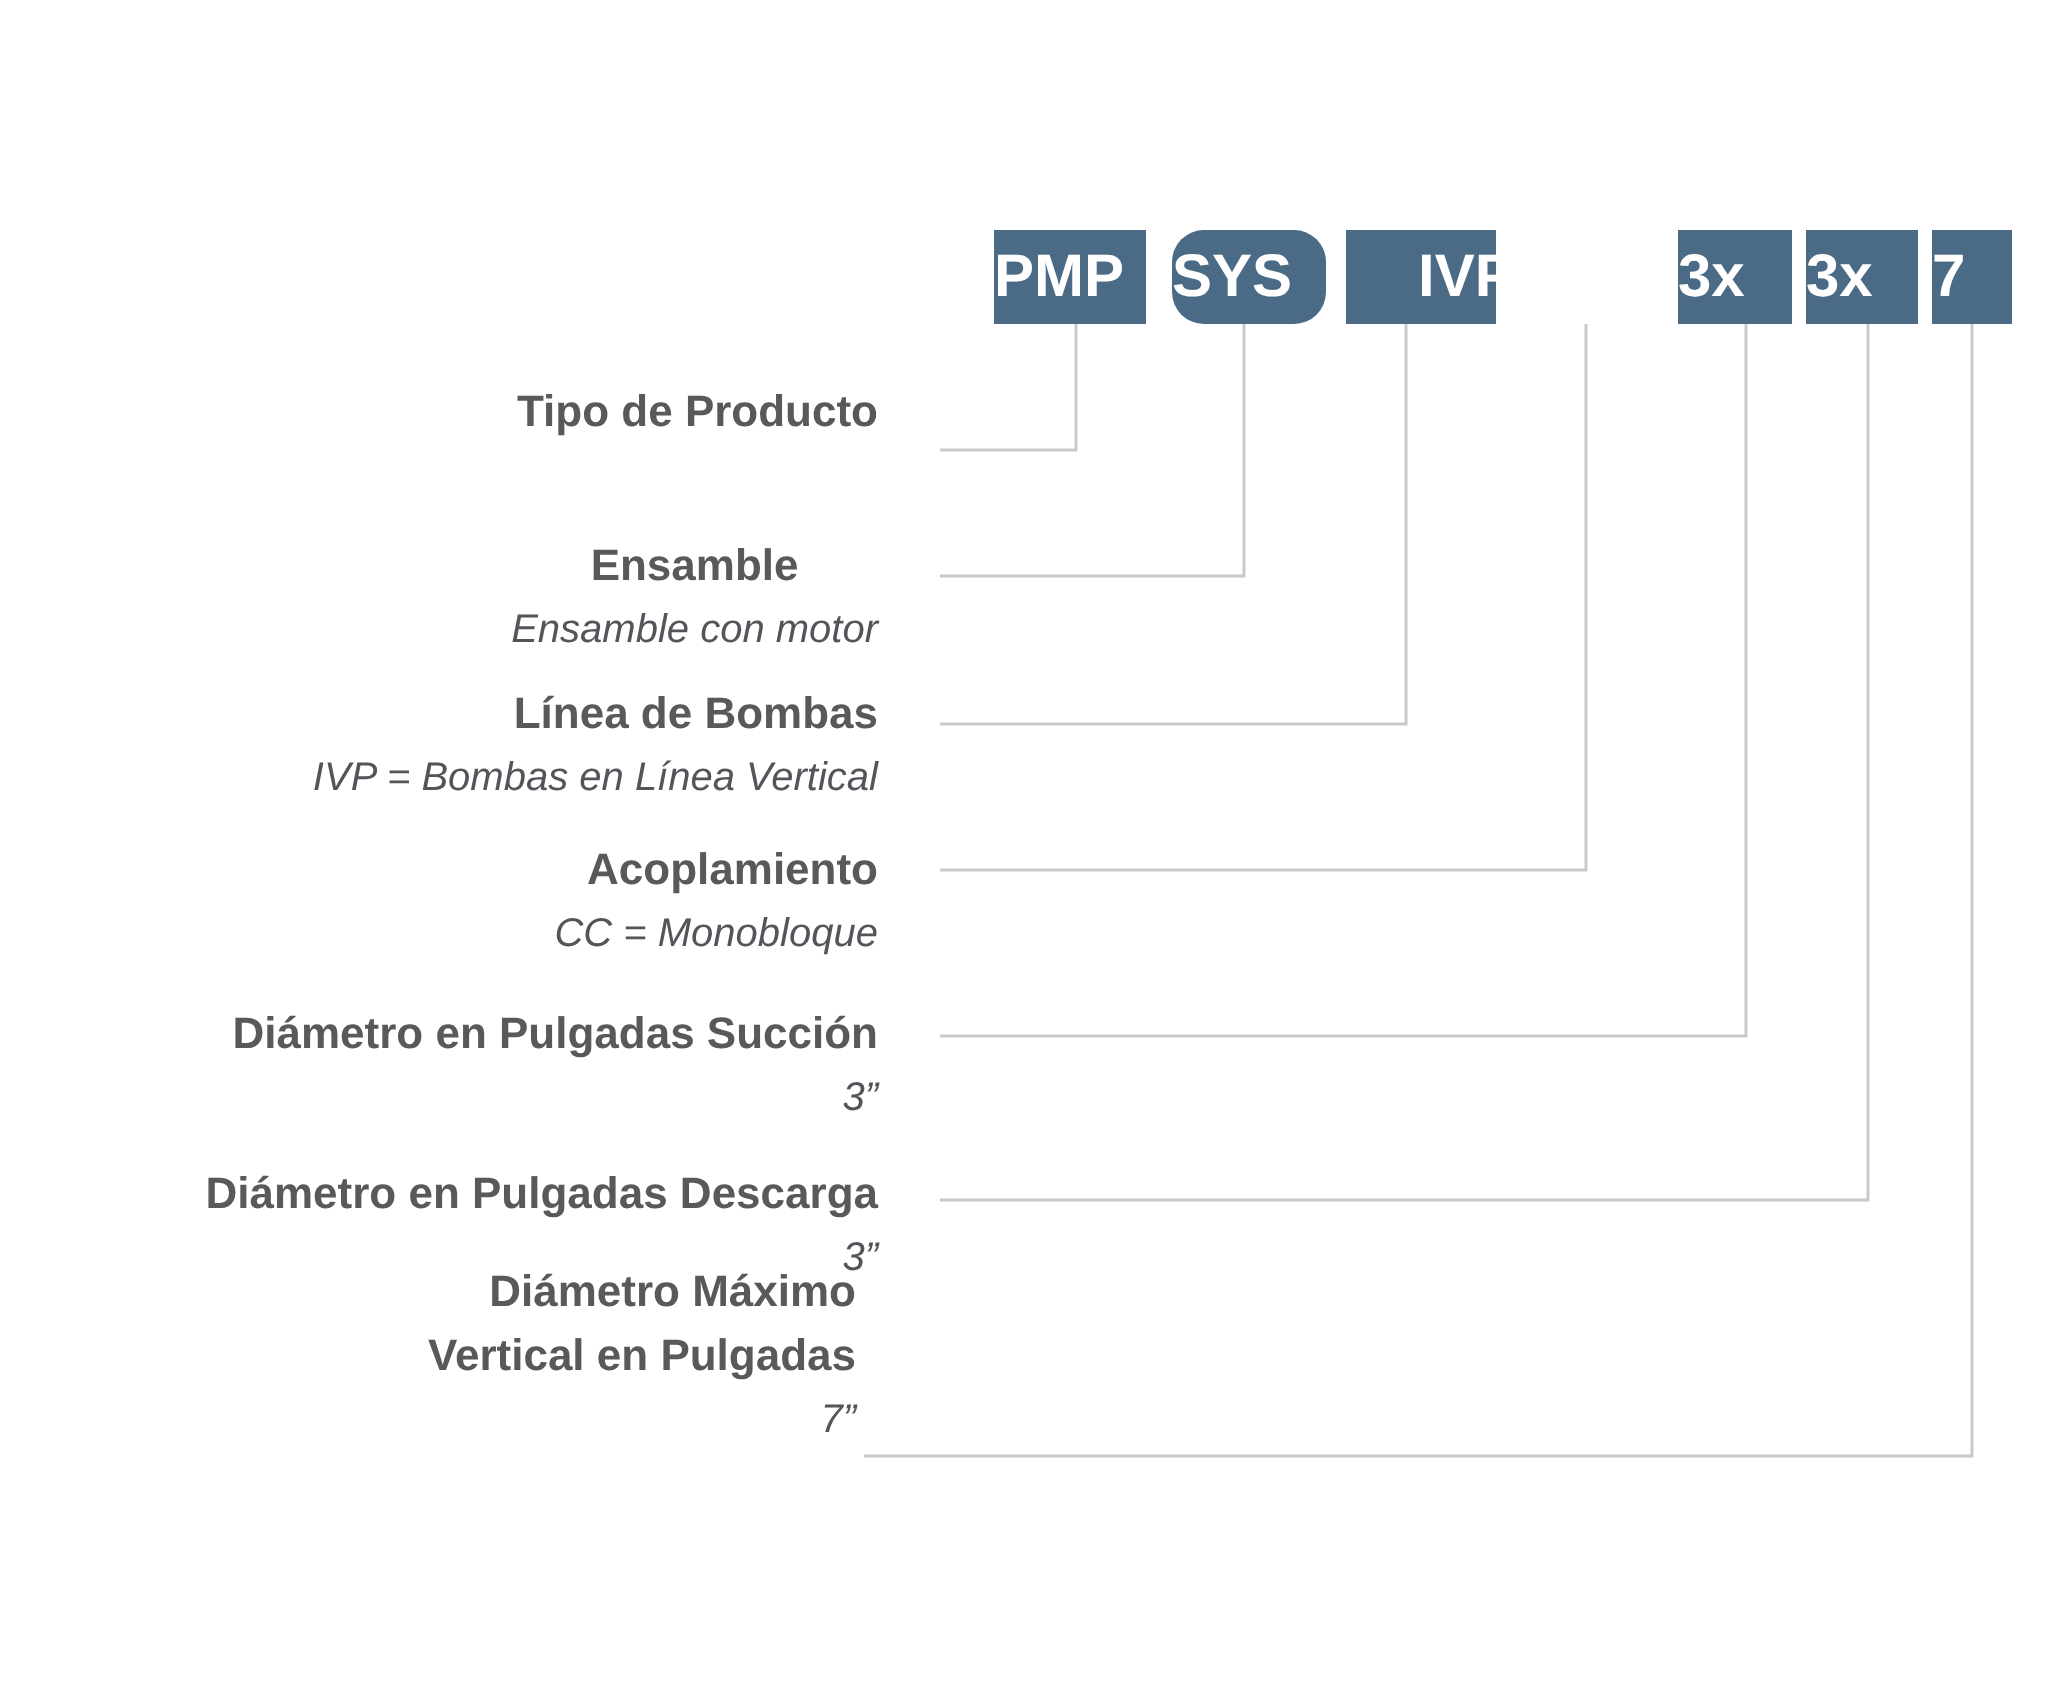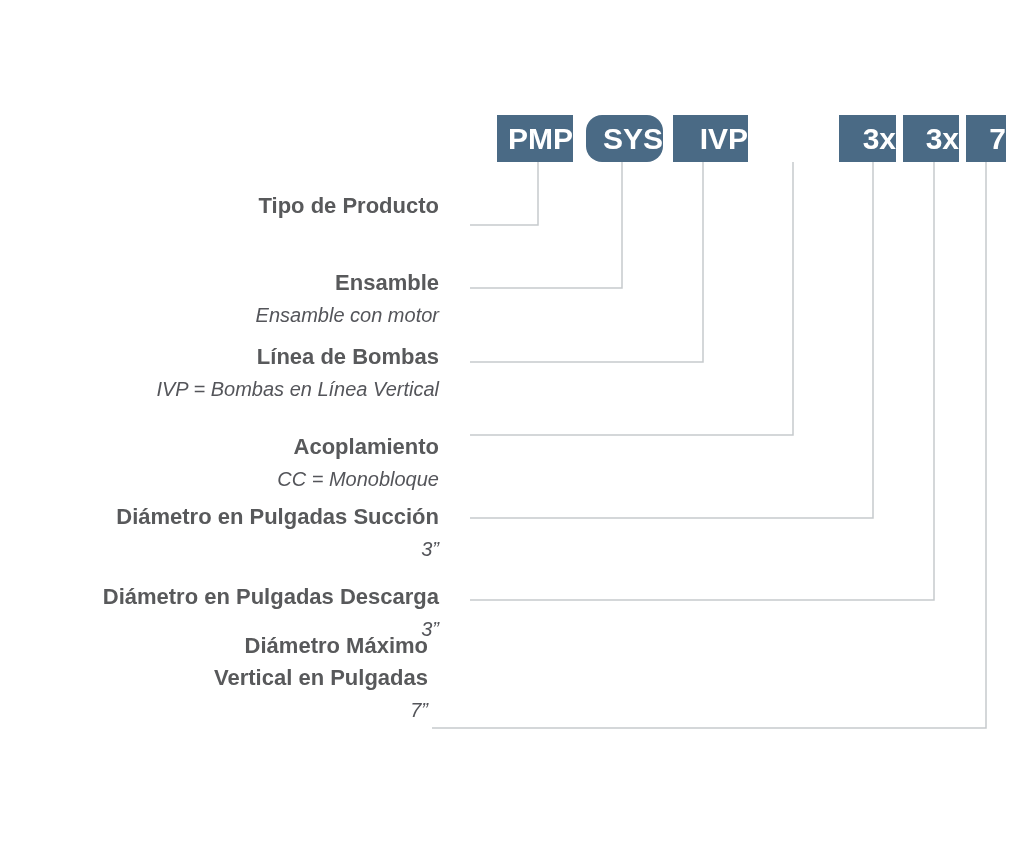--- a/index.html
+++ b/index.html
@@ -27,21 +27,21 @@
   .code-box {
     position: absolute;
     top: 115px;
     height: 47px;
     background: #4a6a85;
     color: #ffffff;
     font-size: 30px;
     font-weight: 700;
     display: flex;
     align-items: center;
-    justify-content: flex-end;
+    justify-content: flex-start;
     box-sizing: border-box;
   }
   #connectors {
     position: absolute;
     left: 0;
     top: 0;
     width: 1024px;
     height: 853px;
     pointer-events: none;
   }
@@ -87,48 +87,48 @@
     <polyline points="470,600 934,600 934,162"></polyline>
     <polyline points="432,728 986,728 986,162"></polyline>
   </svg>
 
   <div class="code-box" style="left:497px; width:76px;">
     <span>PMP</span>
   </div>
   <div class="code-box" style="left:586px; width:77px;border-radius:16px;">
     <span>SYS</span>
   </div>
-  <div class="code-box" style="left:673px; width:75px;">
+  <div class="code-box" style="left:673px; width:75px;padding-left:36px;">
     <span>IVP</span>
   </div>
   <div class="code-box" style="left:839px; width:57px;">
     <span>3x</span>
   </div>
   <div class="code-box" style="left:903px; width:56px;">
     <span>3x</span>
   </div>
   <div class="code-box" style="left:966px; width:40px;">
     <span>7</span>
   </div>
 
   <div class="entry" style="top:190px;">
     <div class="lbl">Tipo de Producto</div>
   </div>
 
-  <div class="entry" style="top:267px;">
+  <div class="entry" style="top:267px;text-align:center;">
     <div class="lbl">Ensamble</div>
     <div class="sub">Ensamble con motor</div>
   </div>
 
   <div class="entry" style="top:341px;margin-left:20px;">
     <div class="lbl">Línea de Bombas</div>
     <div class="sub">IVP = Bombas en Línea Vertical</div>
   </div>
 
-  <div class="entry" style="top:419px;margin-top:12px;">
+  <div class="entry" style="top:419px;">
     <div class="lbl">Acoplamiento</div>
     <div class="sub">CC = Monobloque</div>
   </div>
 
   <div class="entry" style="top:501px;">
     <div class="lbl">Diámetro en Pulgadas Succión</div>
     <div class="sub">3”</div>
   </div>
 
   <div class="entry" style="top:581px;">

